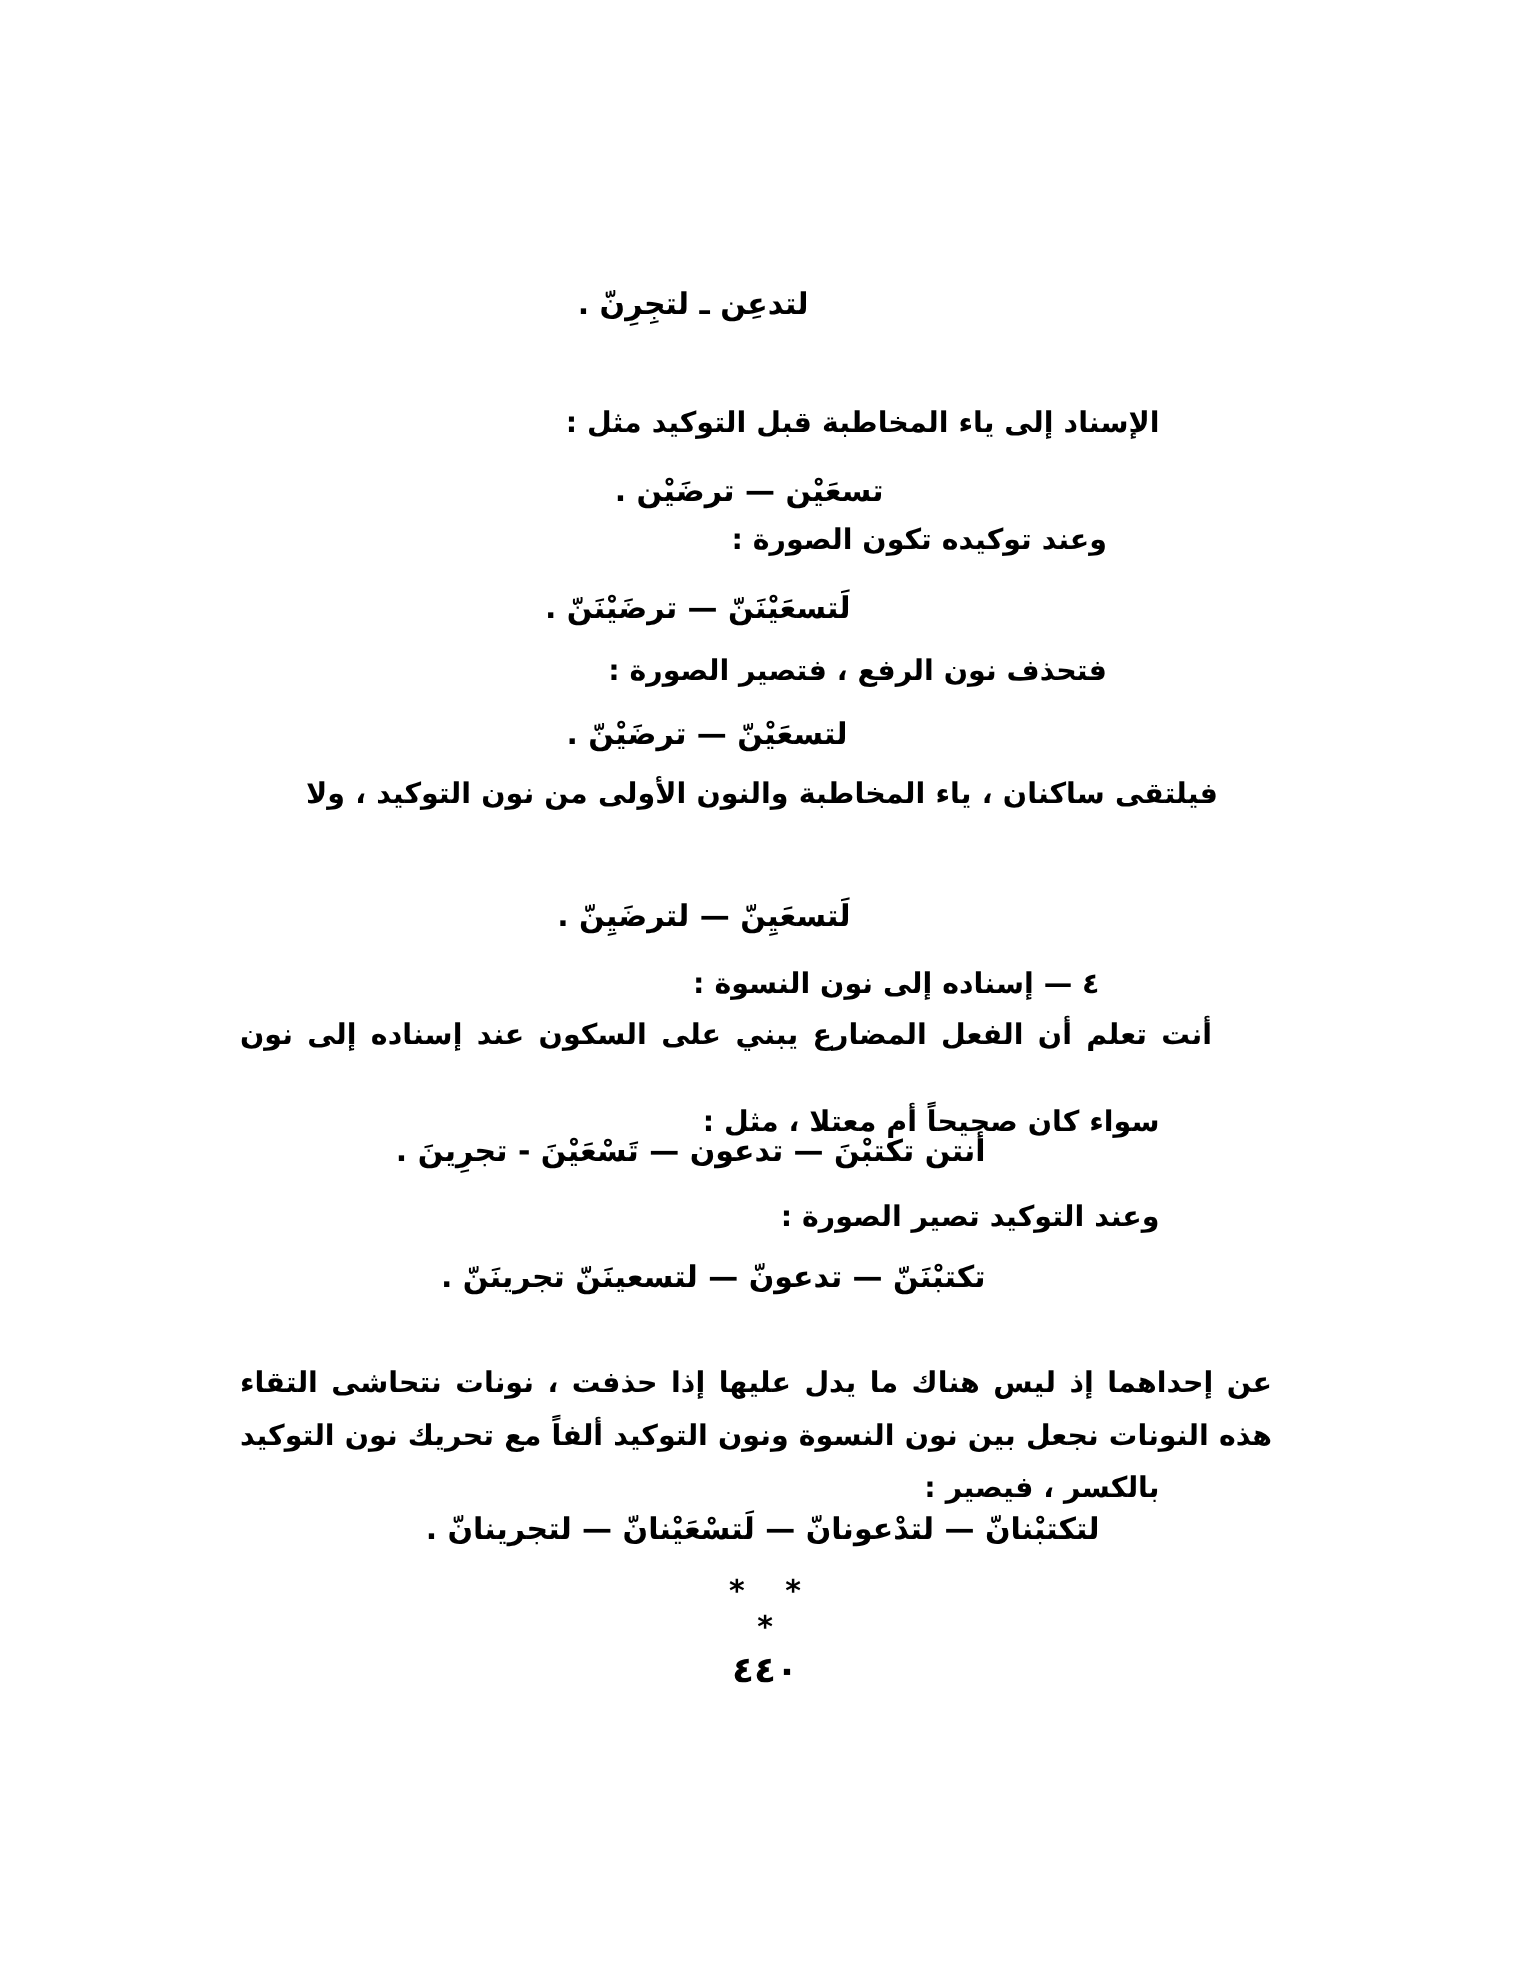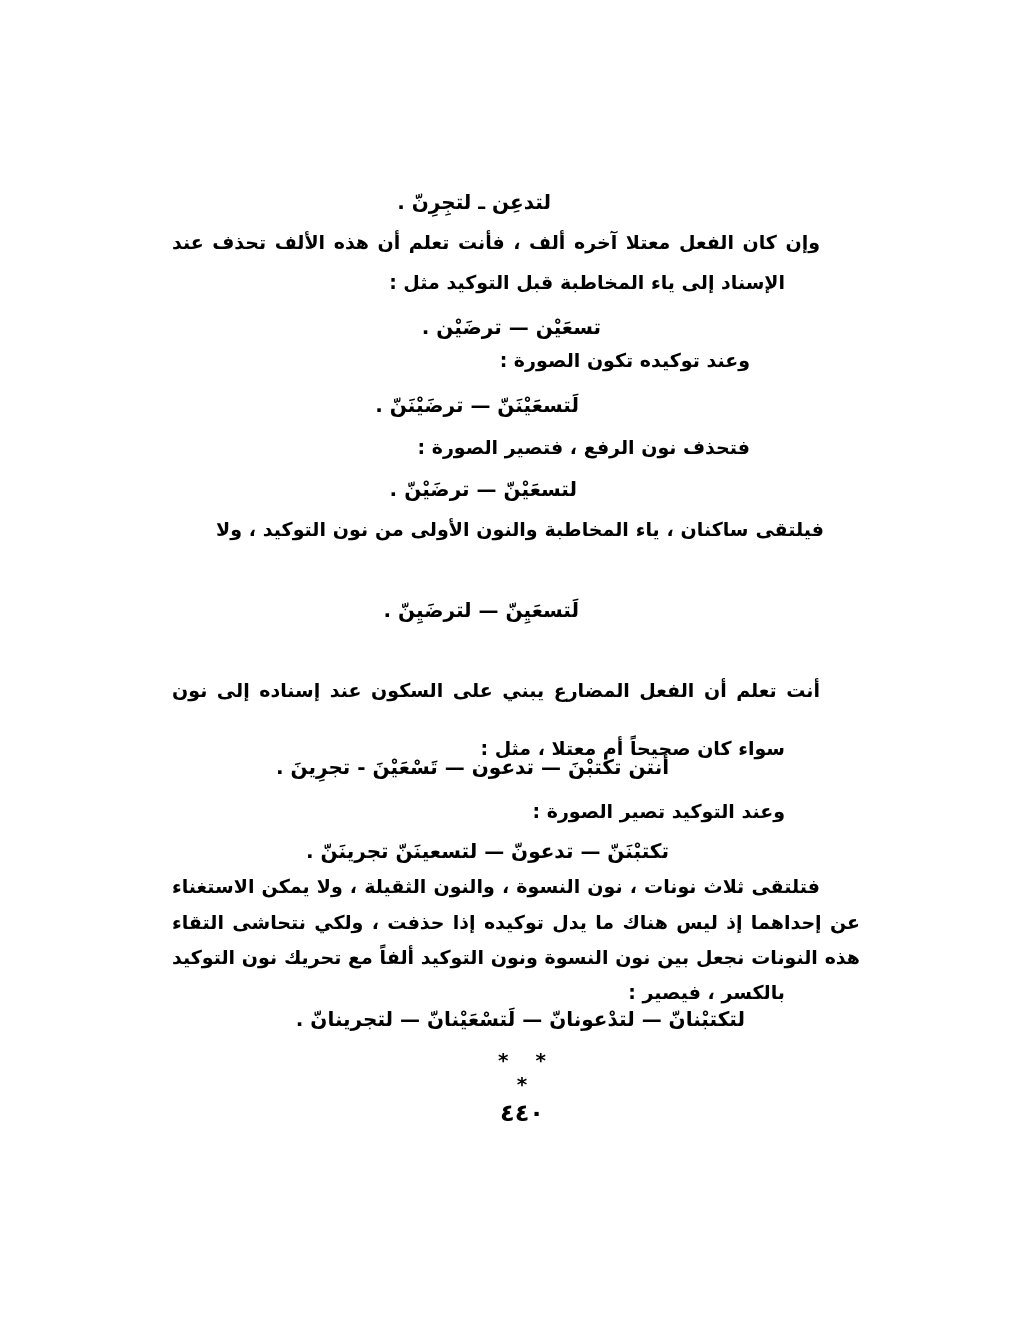--- a/index.html
+++ b/index.html
@@ -10,21 +10,21 @@
     body {
       width: 1020px;
       height: 1320px;
       position: relative;
       overflow: hidden;
       font-family: "DejaVu Sans", sans-serif;
       color: #000000;
     }
     .page {
       position: absolute;
-      left: 12px; top: 0;
+      left: 0; top: 0;
       width: 945px;
       height: 1320px;
     }
     .line {
       position: absolute;
       direction: rtl;
       unicode-bidi: plaintext;
       white-space: nowrap;
       font-size: 19px;
       line-height: 28px;
@@ -59,53 +59,52 @@
       direction: rtl;
     }
   </style>
 </head>
 <body>
 
 <div class="page">
 
   <div class="line example bold" style="top:188px; right:406px;">لتدعِن ـ لتجِرِنّ .</div>
 
-  <div class="line justify bold" style="top:228px; left:160px; width:648px;">وإن كان الفعل معتلا آخره ألف ، فأنت تعلم أن هذه الألف تحذف عند</div>
 
   <div class="line bold" style="top:268px; right:172px;">الإسناد إلى ياء المخاطبة قبل التوكيد مثل :</div>
 
   <div class="line example bold" style="top:313px; right:356px;">تسعَيْن — ترضَيْن .</div>
 
   <div class="line bold" style="top:346px; right:207px;">وعند توكيده تكون الصورة :</div>
 
   <div class="line example bold" style="top:391px; right:378px;">لَتسعَيْنَنّ — ترضَيْنَنّ .</div>
 
   <div class="line bold" style="top:433px; right:207px;">فتحذف نون الرفع ، فتصير الصورة :</div>
 
   <div class="line example bold" style="top:475px; right:380px;">لتسعَيْنّ — ترضَيْنّ .</div>
 
   <div class="line justify bold" style="top:515px; left:204px; width:608px;">فيلتقى ساكنان ، ياء المخاطبة والنون الأولى من نون التوكيد ، ولا يمكن</div>
 
 
   <div class="line example bold" style="top:596px; right:378px;text-align:right;">لَتسعَيِنّ — لترضَيِنّ .</div>
 
+  <div class="line bold" style="top:642px; right:212px;">٤ — إسناده إلى نون النسوة :</div>
 
   <div class="line justify bold" style="top:676px; left:160px; width:648px;">أنت تعلم أن الفعل المضارع يبني على السكون عند إسناده إلى نون النسوة</div>
 
   <div class="line bold" style="top:710px; right:172px;margin-top:24px;">سواء كان صحيحاً أم معتلا ، مثل :</div>
 
   <div class="line example bold" style="top:753px; right:288px;">أنتن تكتبْنَ — تدعون — تَسْعَيْنَ - تجرِينَ .</div>
 
   <div class="line bold" style="top:797px; right:172px;">وعند التوكيد تصير الصورة :</div>
 
   <div class="line example bold" style="top:837px; right:288px;">تكتبْنَنّ — تدعونّ — لتسعينَنّ   تجرينَنّ .</div>
 
-  <div class="line justify bold" style="top:872px; left:160px; width:648px;">فتلتقى ثلاث نونات ، نون النسوة ، والنون الثقيلة ، ولا يمكن الاستغناء</div>
 
-  <div class="line justify bold" style="top:908px; left:160px; width:688px;">عن إحداهما إذ ليس هناك ما يدل توكيده إذا حذفت ، ولكي نتحاشى التقاء</div>
+  <div class="line justify bold" style="top:908px; left:160px; width:688px;">عن إحداهما إذ ليس هناك ما يدل عليها إذا حذفت ، نونات نتحاشى التقاء</div>
 
   <div class="line justify bold" style="top:943px; left:160px; width:688px;">هذه النونات نجعل بين نون النسوة ونون التوكيد ألفاً مع تحريك نون التوكيد</div>
 
   <div class="line bold" style="top:978px; right:172px;">بالكسر ، فيصير :</div>
 
   <div class="line example bold" style="top:1005px; right:212px;text-align:center;">لتكتبْنانّ — لتدْعونانّ — لَتسْعَيْنانّ — لتجرينانّ .</div>
 
   <div class="stars">* * *</div>
 
   <div class="page-number">٤٤٠</div>

